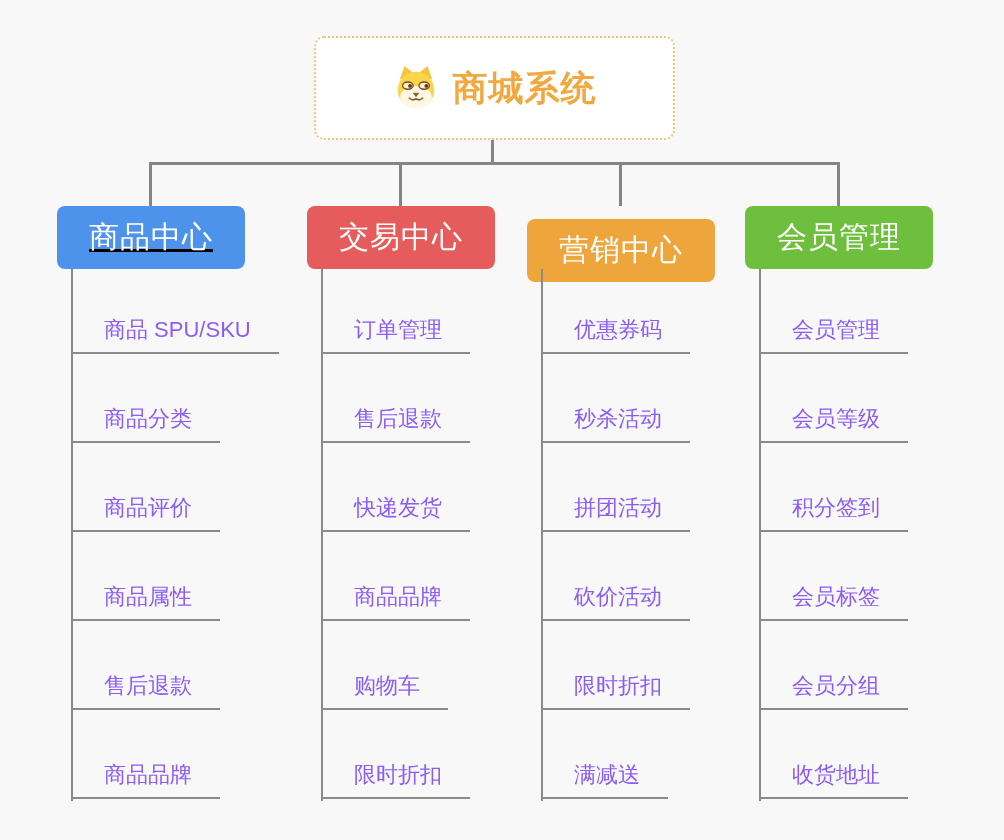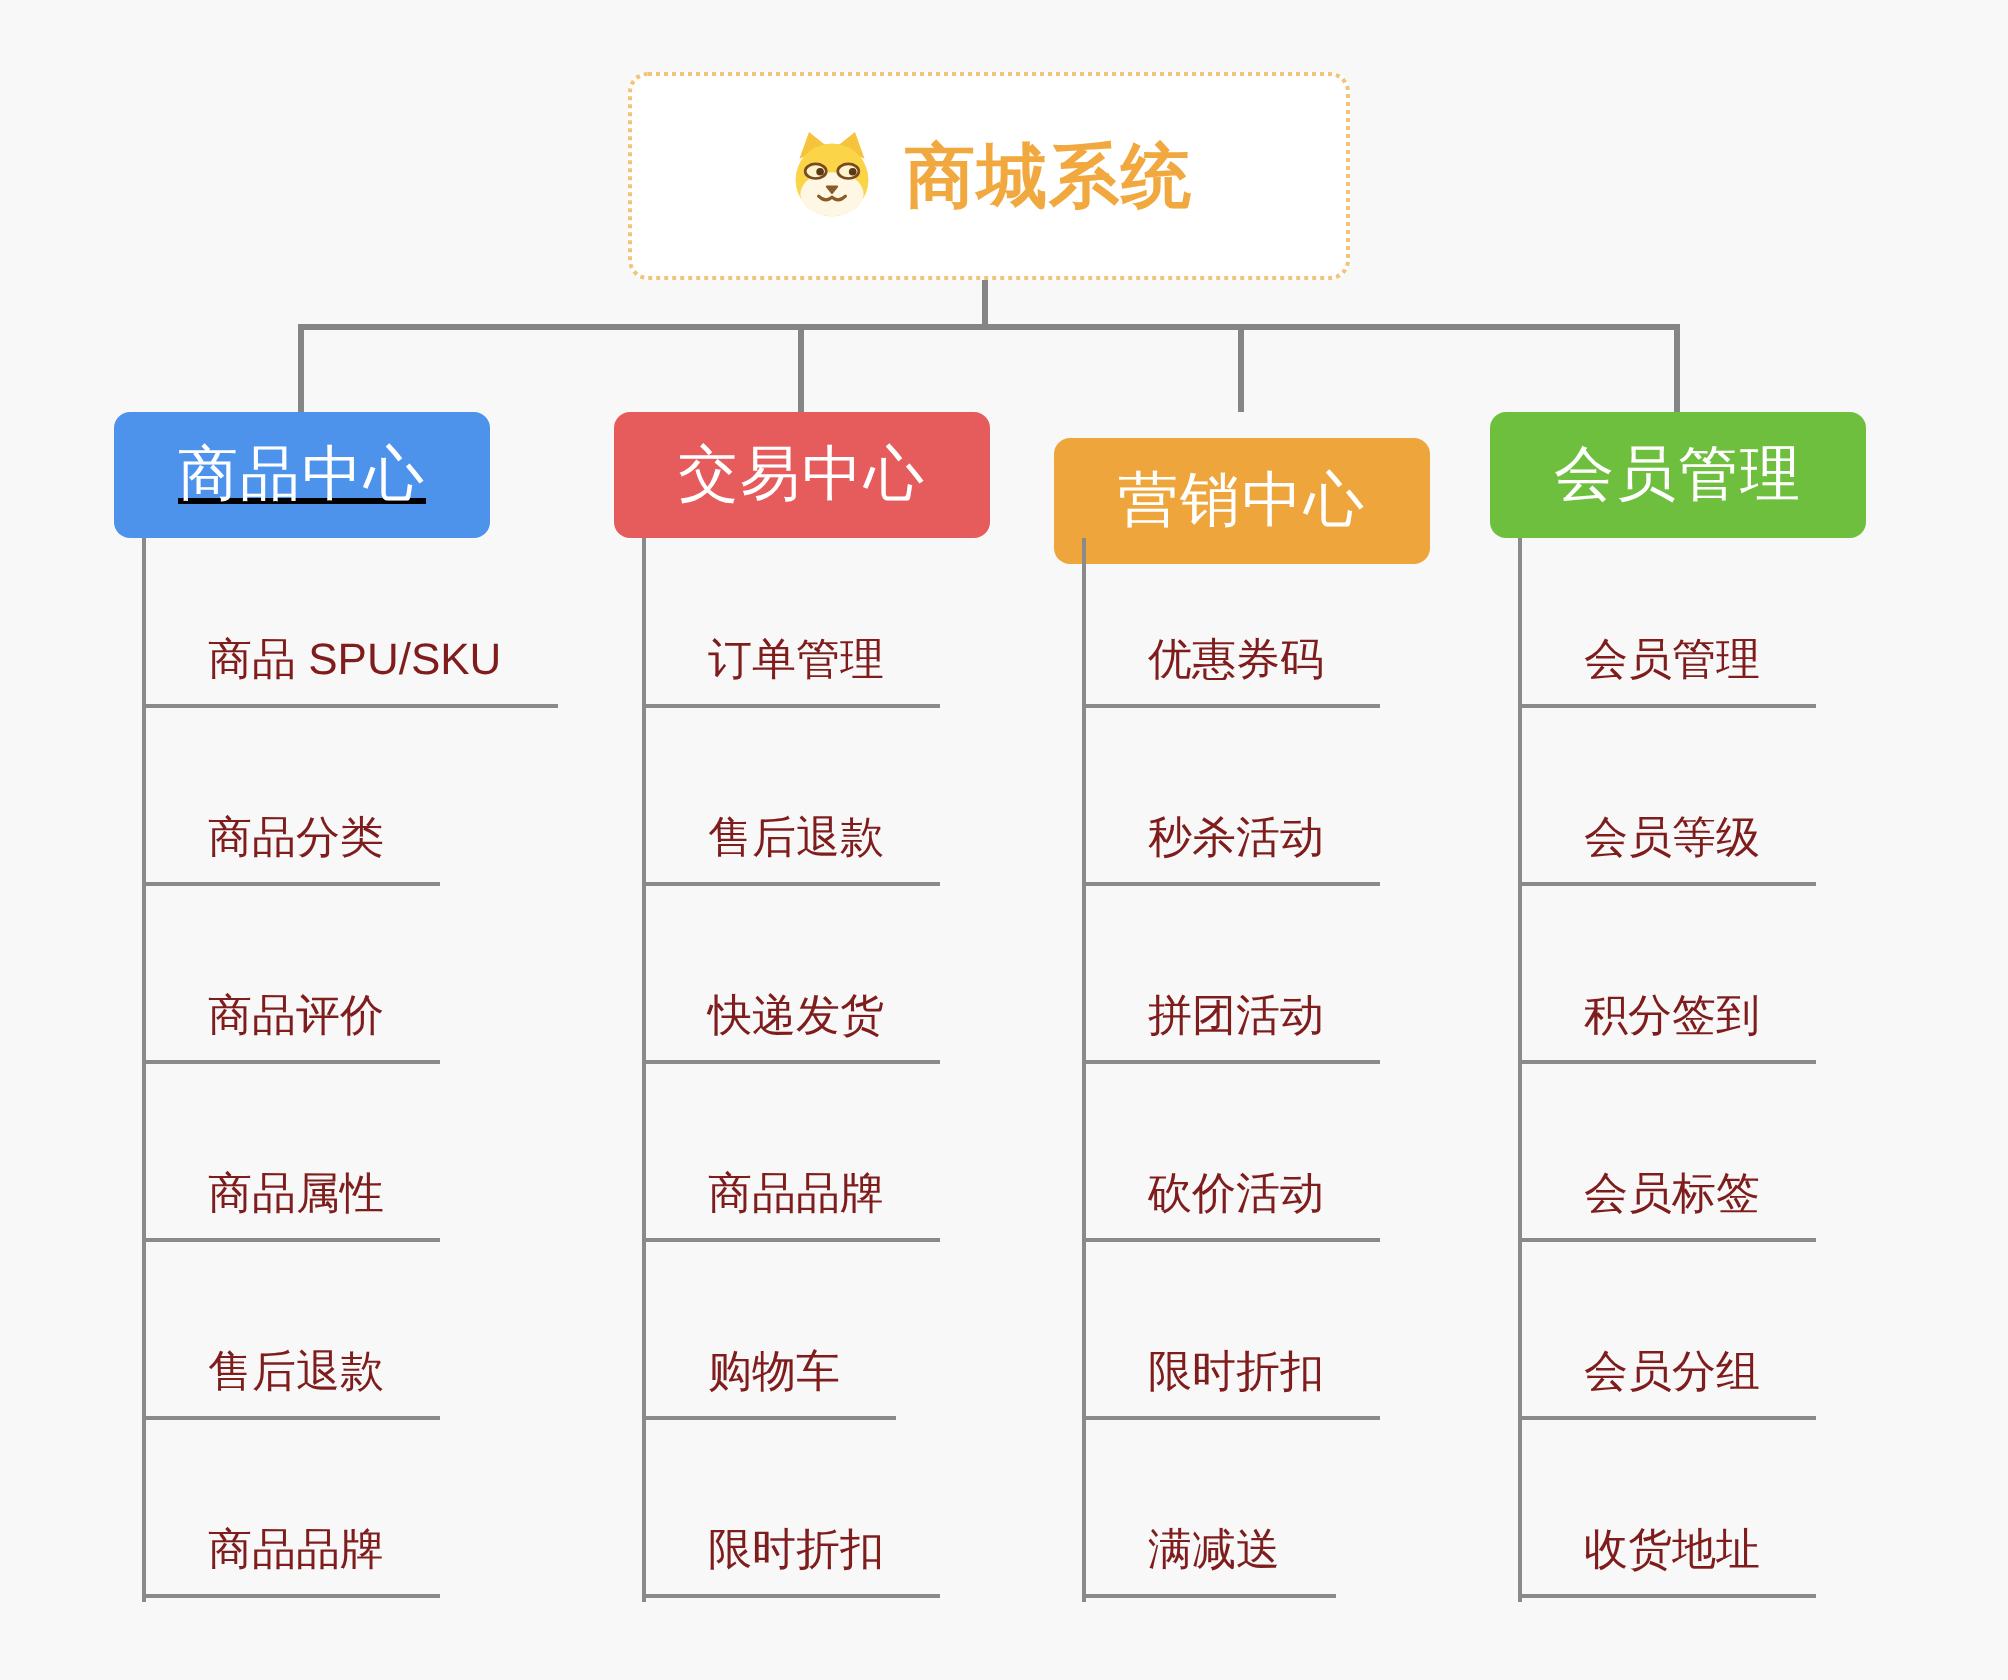--- a/index.html
+++ b/index.html
@@ -80,21 +80,21 @@
   .children { position: absolute; left: 14px; top: 63px; }
   .child-item {
     height: 89px;
     display: flex;
     align-items: flex-end;
   }
   .child-item.first { height: 85px; }
   .child-item span {
     display: inline-block;
     font-size: 22px;
-    color: #7f1d1d;
+    color: #8b5cf6;
     white-space: nowrap;
     padding: 0 28px 7px 33px;
     border-bottom: 2px solid #8A8A8A;
     cursor: pointer;
   }
 </style>
 </head>
 <body>
 
 <div class="canvas">

